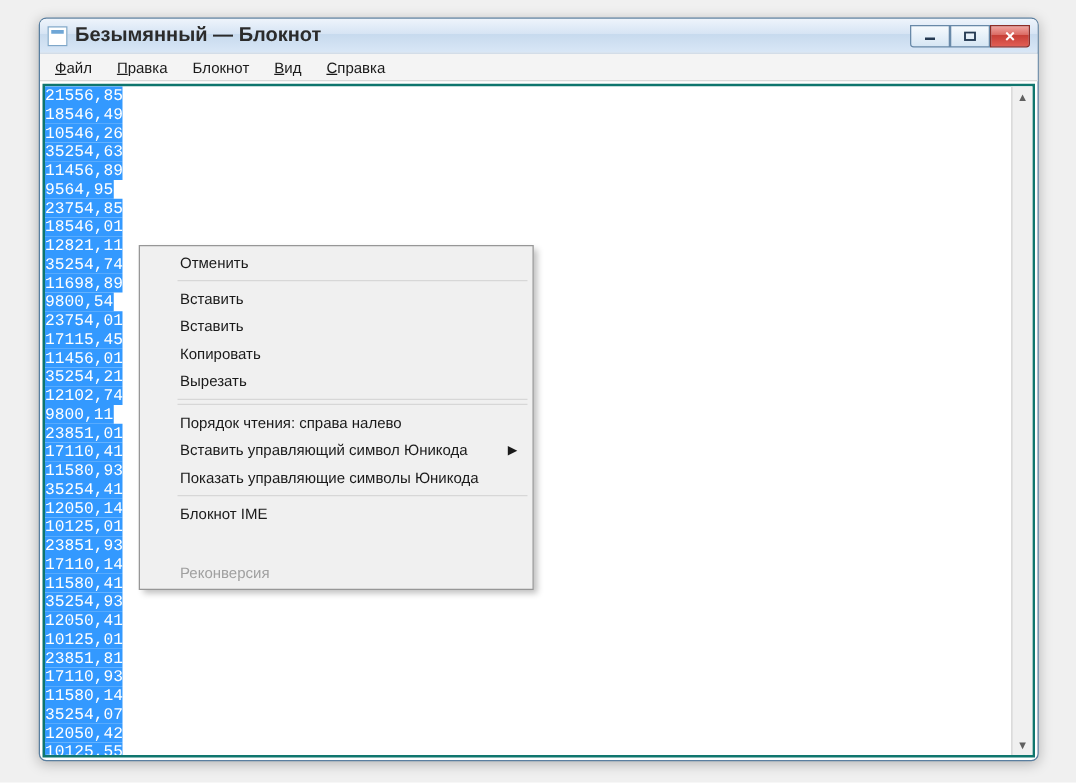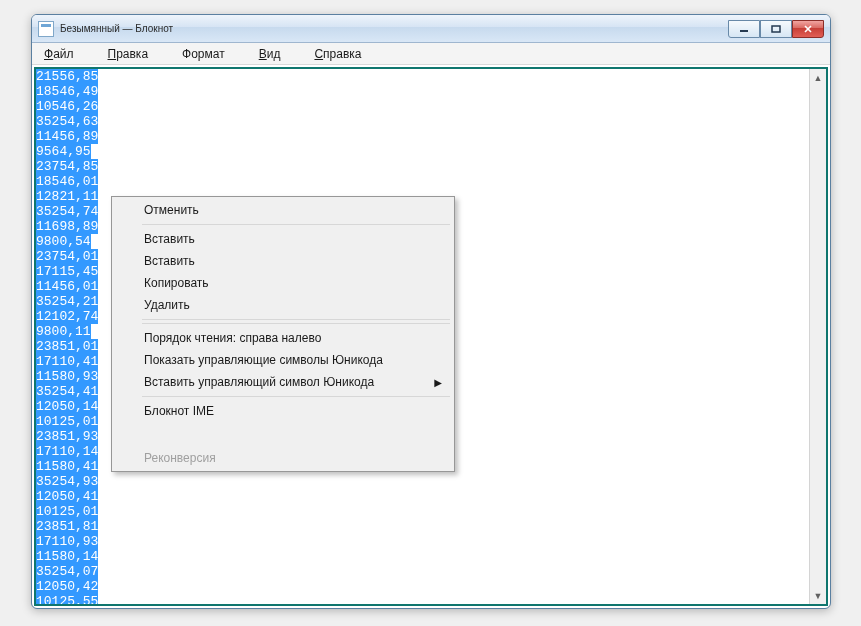--- a/index.html
+++ b/index.html
@@ -39,22 +39,23 @@
     margin-right: 6px;
     position: relative;
   }
   .titlebar .icon::before {
     content: "";
     position: absolute;
     left: 2px; right: 2px; top: 2px; height: 3px;
     background: #6fa6d6;
   }
   .titlebar .title {
-    font-size: 10px;
+    font-size: 16px;
     color: #2b2b2b;
+    font-weight: bold;
   }
   .win-controls {
     margin-left: auto;
     display: flex;
     gap: 0;
   }
   .win-btn {
     width: 32px; height: 18px;
     border: 1px solid #6889a8;
     background: linear-gradient(#f6fafd, #d6e6f4);
@@ -73,21 +74,21 @@
     border-color: #8b2d28;
   }
   .win-btn svg { display: block; }
   .menubar {
     height: 22px;
     background: #f4f4f4;
     border-bottom: 1px solid #d9d9d9;
     display: flex;
     align-items: center;
     padding: 0 4px;
-    gap: 18px;
+    gap: 4px;
     font-size: 12px;
     color: #1a1a1a;
     text-align: right;
   }
   .menubar .menu-item {
     padding: 2px 8px;
   }
   .menubar .menu-item u { text-decoration: underline; }
   .content-area {
     position: relative;
@@ -129,21 +130,21 @@
     align-items: center;
     justify-content: center;
     color: #606060;
     font-size: 9px;
   }
   .scroll-arrow.down { position: absolute; bottom: 0; left: 0; right: 0; }
   .context-menu {
     position: absolute;
     left: 111px;
     top: 196px;
-    width: 344px;
+    width: 316px;
     background: #f0f0f0;
     border: 1px solid #979797;
     box-shadow: 3px 3px 5px rgba(0,0,0,0.25);
     padding: 2px;
     font-size: 12px;
     color: #1a1a1a;
     z-index: 10;
   }
   .context-menu .cm-item {
     padding: 4px 28px 4px 30px;
@@ -196,44 +197,44 @@
             <line x1="2" y1="1" x2="8" y2="7" stroke="#fff" stroke-width="1.6"></line>
             <line x1="8" y1="1" x2="2" y2="7" stroke="#fff" stroke-width="1.6"></line>
           </svg>
       </div>
     </div>
   </div>
 
   <div class="menubar">
     <div class="menu-item"><u>Ф</u><span>айл</span></div>
     <div class="menu-item"><u>П</u><span>равка</span></div>
-    <div class="menu-item"><span>Формат</span></div>
+    <div class="menu-item"><span>Блокнот</span></div>
     <div class="menu-item"><u>В</u><span>ид</span></div>
     <div class="menu-item"><u>С</u><span>правка</span></div>
   </div>
 
   <div class="content-area">
     <div class="text-pane" id="text-pane"><span class="text-line-wrap"><span class="text-line">21556,85</span></span><span class="text-line-wrap"><span class="text-line">18546,49</span></span><span class="text-line-wrap"><span class="text-line">10546,26</span></span><span class="text-line-wrap"><span class="text-line">35254,63</span></span><span class="text-line-wrap"><span class="text-line">11456,89</span></span><span class="text-line-wrap"><span class="text-line">9564,95</span></span><span class="text-line-wrap"><span class="text-line">23754,85</span></span><span class="text-line-wrap"><span class="text-line">18546,01</span></span><span class="text-line-wrap"><span class="text-line">12821,11</span></span><span class="text-line-wrap"><span class="text-line">35254,74</span></span><span class="text-line-wrap"><span class="text-line">11698,89</span></span><span class="text-line-wrap"><span class="text-line">9800,54</span></span><span class="text-line-wrap"><span class="text-line">23754,01</span></span><span class="text-line-wrap"><span class="text-line">17115,45</span></span><span class="text-line-wrap"><span class="text-line">11456,01</span></span><span class="text-line-wrap"><span class="text-line">35254,21</span></span><span class="text-line-wrap"><span class="text-line">12102,74</span></span><span class="text-line-wrap"><span class="text-line">9800,11</span></span><span class="text-line-wrap"><span class="text-line">23851,01</span></span><span class="text-line-wrap"><span class="text-line">17110,41</span></span><span class="text-line-wrap"><span class="text-line">11580,93</span></span><span class="text-line-wrap"><span class="text-line">35254,41</span></span><span class="text-line-wrap"><span class="text-line">12050,14</span></span><span class="text-line-wrap"><span class="text-line">10125,01</span></span><span class="text-line-wrap"><span class="text-line">23851,93</span></span><span class="text-line-wrap"><span class="text-line">17110,14</span></span><span class="text-line-wrap"><span class="text-line">11580,41</span></span><span class="text-line-wrap"><span class="text-line">35254,93</span></span><span class="text-line-wrap"><span class="text-line">12050,41</span></span><span class="text-line-wrap"><span class="text-line">10125,01</span></span><span class="text-line-wrap"><span class="text-line">23851,81</span></span><span class="text-line-wrap"><span class="text-line">17110,93</span></span><span class="text-line-wrap"><span class="text-line">11580,14</span></span><span class="text-line-wrap"><span class="text-line">35254,07</span></span><span class="text-line-wrap"><span class="text-line">12050,42</span></span><span class="text-line-wrap"><span class="text-line">10125,55</span></span></div>
     <div class="scrollbar">
       <div class="scroll-arrow">▲</div>
       <div class="scroll-arrow down">▼</div>
     </div>
   </div>
 </div>
 
 <div class="context-menu">
   <div class="cm-item"><span>Отменить</span></div>
   <div class="cm-sep"></div>
   <div class="cm-item"><span>Вставить</span></div>
   <div class="cm-item"><span>Вставить</span></div>
   <div class="cm-item"><span>Копировать</span></div>
-  <div class="cm-item"><span>Удалить</span></div>
+  <div class="cm-item"><span>Вырезать</span></div>
   <div class="cm-sep"></div>
   <div class="cm-sep"></div>
   <div class="cm-item"><span>Порядок чтения: справа налево</span></div>
+  <div class="cm-item"><span>Вставить управляющий символ Юникода</span><span class="submenu-arrow">▶</span></div>
   <div class="cm-item"><span>Показать управляющие символы Юникода</span></div>
-  <div class="cm-item"><span>Вставить управляющий символ Юникода</span><span class="submenu-arrow">▶</span></div>
   <div class="cm-sep"></div>
   <div class="cm-item"><span>Блокнот IME</span></div>
   <div class="cm-item disabled"><span>Реконверсия</span></div>
 </div>
 
 <div class="highlight-ring" style="left:116px; top:256px; width:104px; height:30px;"></div>
 
 </body></html>

